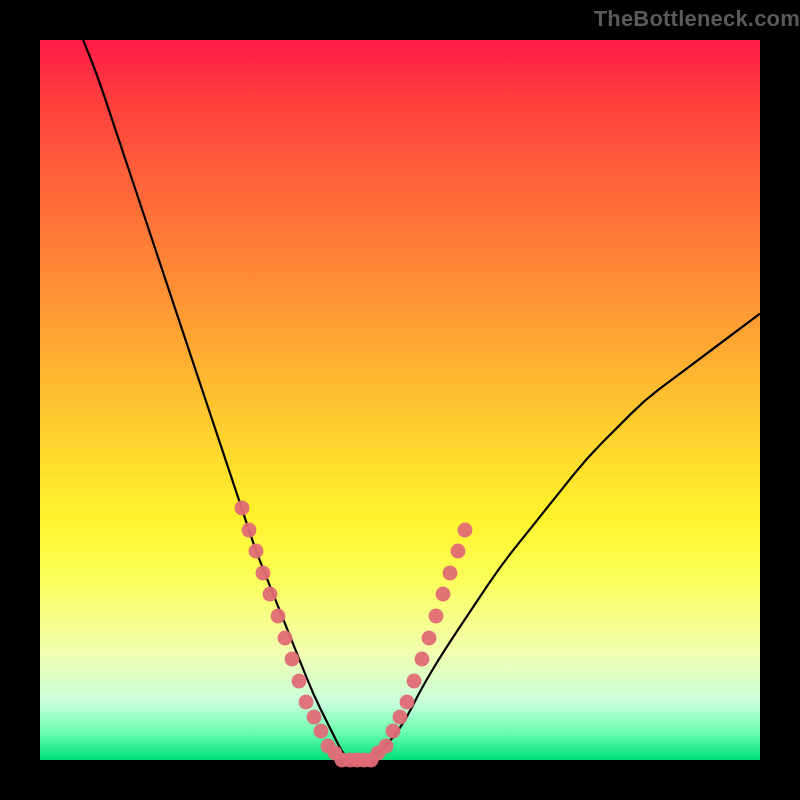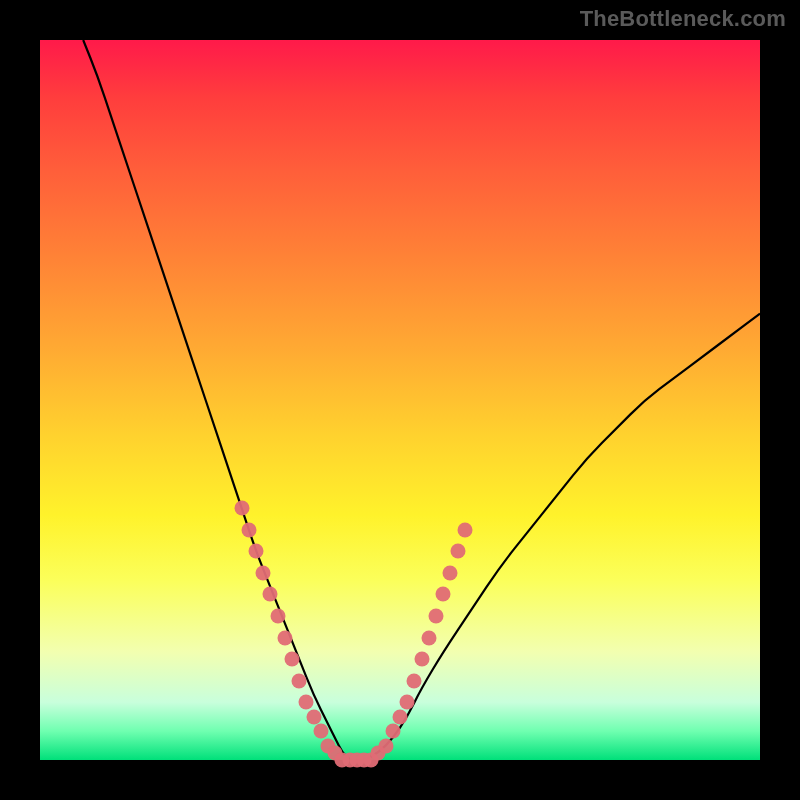--- a/index.html
+++ b/index.html
@@ -40,21 +40,21 @@
   .curve {
     position: absolute;
     left: 0;
     top: 0;
     width: 720px;
     height: 720px;
   }
   .watermark {
     position: absolute;
     top: 6px;
-    right: 14px;
+    right: 0;
     font-family: Arial, Helvetica, sans-serif;
     font-size: 22px;
     font-weight: 600;
     color: #5a5a5a;
     letter-spacing: 0.2px;
   }
   .dot {
     position: absolute;
     width: 15px;
     height: 15px;

